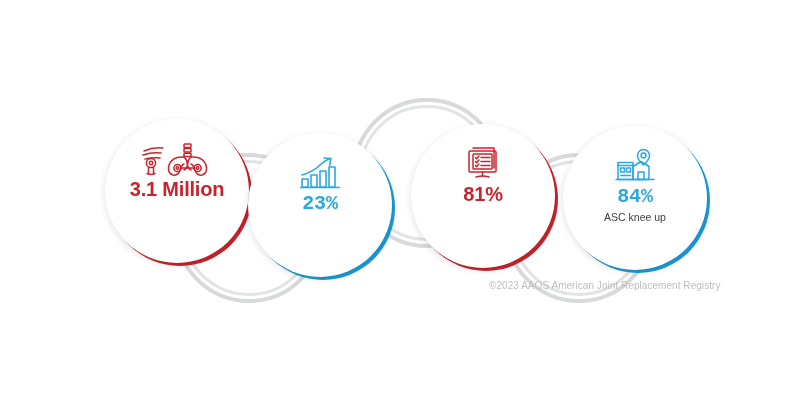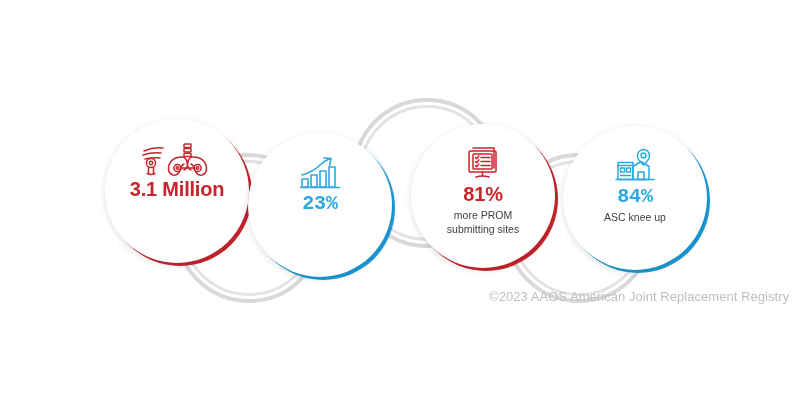--- a/index.html
+++ b/index.html
@@ -97,22 +97,22 @@
     color: #3f4044;
     text-align: center;
     padding: 0 14px;
     white-space: pre-line;
   }
 
   
   .credit {
     position: absolute;
     left: 489px;
-    top: 289px;
-    font-size: 13px;
+    top: 280px;
+    font-size: 10px;
     color: #bdbec0;
     letter-spacing: 0.05px;
     white-space: nowrap;
     z-index: 6;
   }
 </style>
 </head>
 <body>
 
 <div id="canvas">
@@ -208,22 +208,20 @@
             <path d="M19 15.5 h9"></path>
             <path d="M13.5 19.5 l1.2 1.2 l2.2 -2.6"></path>
             <path d="M19 19.5 h9"></path>
 
             <path d="M20.5 26 v4"></path>
             <path d="M14 31 q6.5 -2 13 0"></path>
           </g>
         </svg>
       </div>
       <div class="stat-value">81%</div>
-      <div class="stat-label">more PROM
-submitting sites</div>
     </div>
   </div>
 
   <div class="stat-circle blue" style="left:563px; top:126px;">
     <div class="arc"></div>
     <div class="disc">
       <div class="icon-wrap">
         <svg width="46" height="36" viewBox="0 0 46 36">
           <g fill="none" stroke="#2ba8e0" stroke-width="1.5" stroke-linecap="round" stroke-linejoin="round">
 

